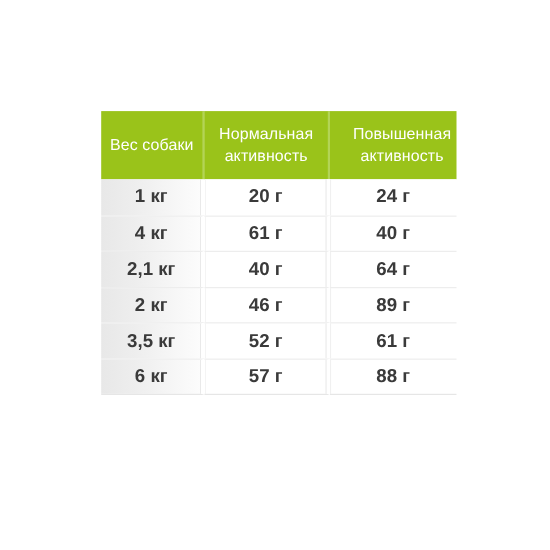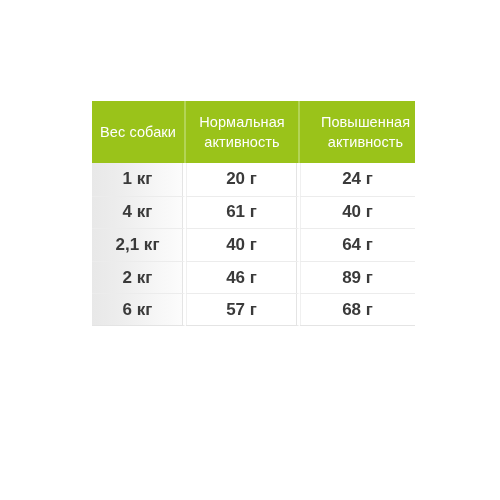--- a/index.html
+++ b/index.html
@@ -140,20 +140,25 @@
         <td class="col-weight">2,1 кг</td>
         <td class="col-normal">40 г</td>
         <td class="col-high">64 г</td>
       </tr>
       <tr>
         <td class="col-weight">2 кг</td>
         <td class="col-normal">46 г</td>
         <td class="col-high">89 г</td>
       </tr>
       <tr>
+        <td class="col-weight">3,5 кг</td>
+        <td class="col-normal">52 г</td>
+        <td class="col-high">61 г</td>
+      </tr>
+      <tr>
         <td class="col-weight">6 кг</td>
         <td class="col-normal">57 г</td>
-        <td class="col-high">68 г</td>
+        <td class="col-high">88 г</td>
       </tr>
     </tbody>
   </table>
 
 </div>
 
 </body></html>

